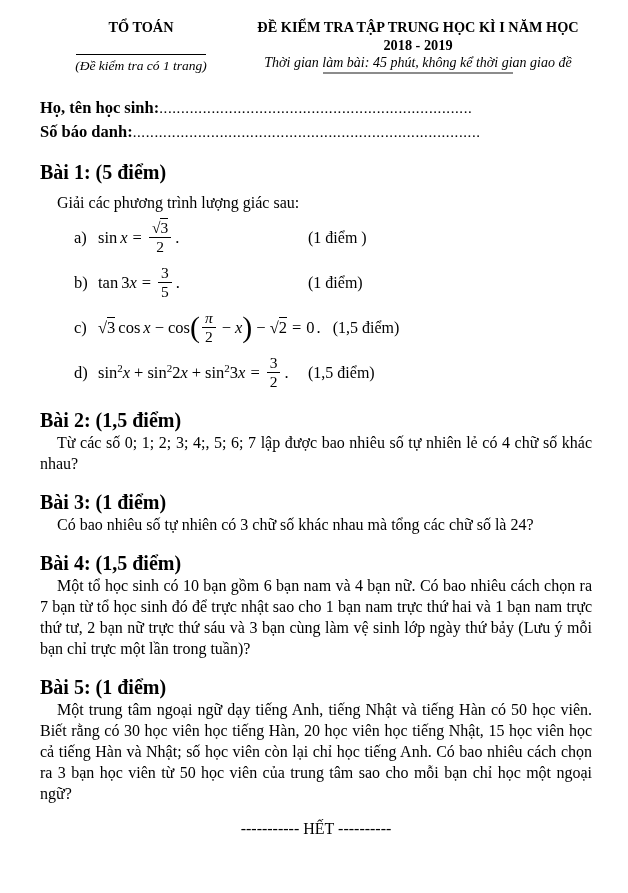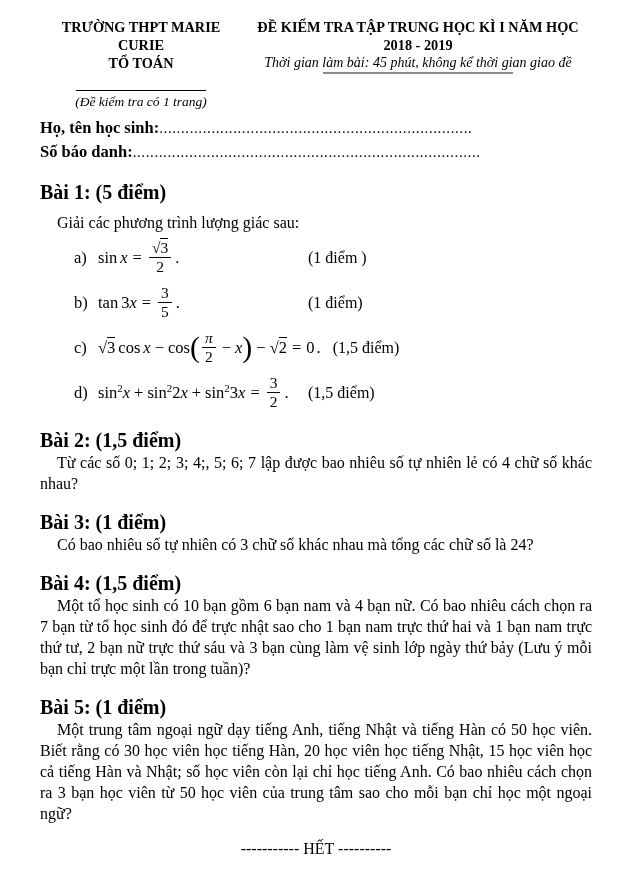--- a/index.html
+++ b/index.html
@@ -16,21 +16,21 @@
   .h-right { flex:1; text-align:center; padding-left:2px; }
   .hb   { font-weight:bold; font-size:14.3px; line-height:18px; }
   .dept { display:inline-block; font-weight:bold; font-size:14.3px; line-height:18px;
           border-bottom:1px solid #000; padding:0 32px 18px; }
   .pnote { font-style:italic; font-size:13.5px; line-height:18px; margin-top:2px; }
   .subj  { font-weight:bold; font-size:14.6px; line-height:19px; }
   .dur   { font-style:italic; font-size:14px; line-height:18px;font-family:Liberation Serif, serif; }
   .dur-rule { width:190px; border-bottom:2px solid #8c8c8c; margin:0 auto; }
 
   
-  .student { margin-top:5px; }
+  .student { margin-top:21px; }
   .field-line { font-size:16.5px; line-height:23px; white-space:nowrap; overflow:hidden; }
   .field-label { font-weight:bold; }
   .dots-str { letter-spacing:0.6px; font-size:15px; }
 
   
   .problem { margin-top:18px; }
   .problem-title { font-weight:bold; font-size:20px; line-height:21px; margin:0; }
   .para { font-size:16px; line-height:21px; text-align:justify; text-indent:17px; margin:1px 0 0; }
   .intro { font-size:16px; line-height:21px; text-indent:17px; margin:9px 0 0; }
 
@@ -56,21 +56,20 @@
   
   .footer { text-align:center; margin-top:16px; font-size:16px; }
 </style>
 </head>
 <body>
 
 <div class="page">
 
   <div class="header">
     <div class="h-left">
-      <div class="hb">TRƯỜNG THPT MARIE CURIE</div>
       <div>
         <span class="dept">TỔ TOÁN</span>
       </div>
       <div class="pnote">(Đề kiểm tra có 1 trang)</div>
     </div>
     <div class="h-right">
       <div class="hb">ĐỀ KIỂM TRA TẬP TRUNG HỌC KÌ I NĂM HỌC 2018 - 2019</div>
       <div class="dur">Thời gian làm bài: 45 phút, không kể thời gian giao đề</div>
       <div class="dur-rule"></div>
     </div>

